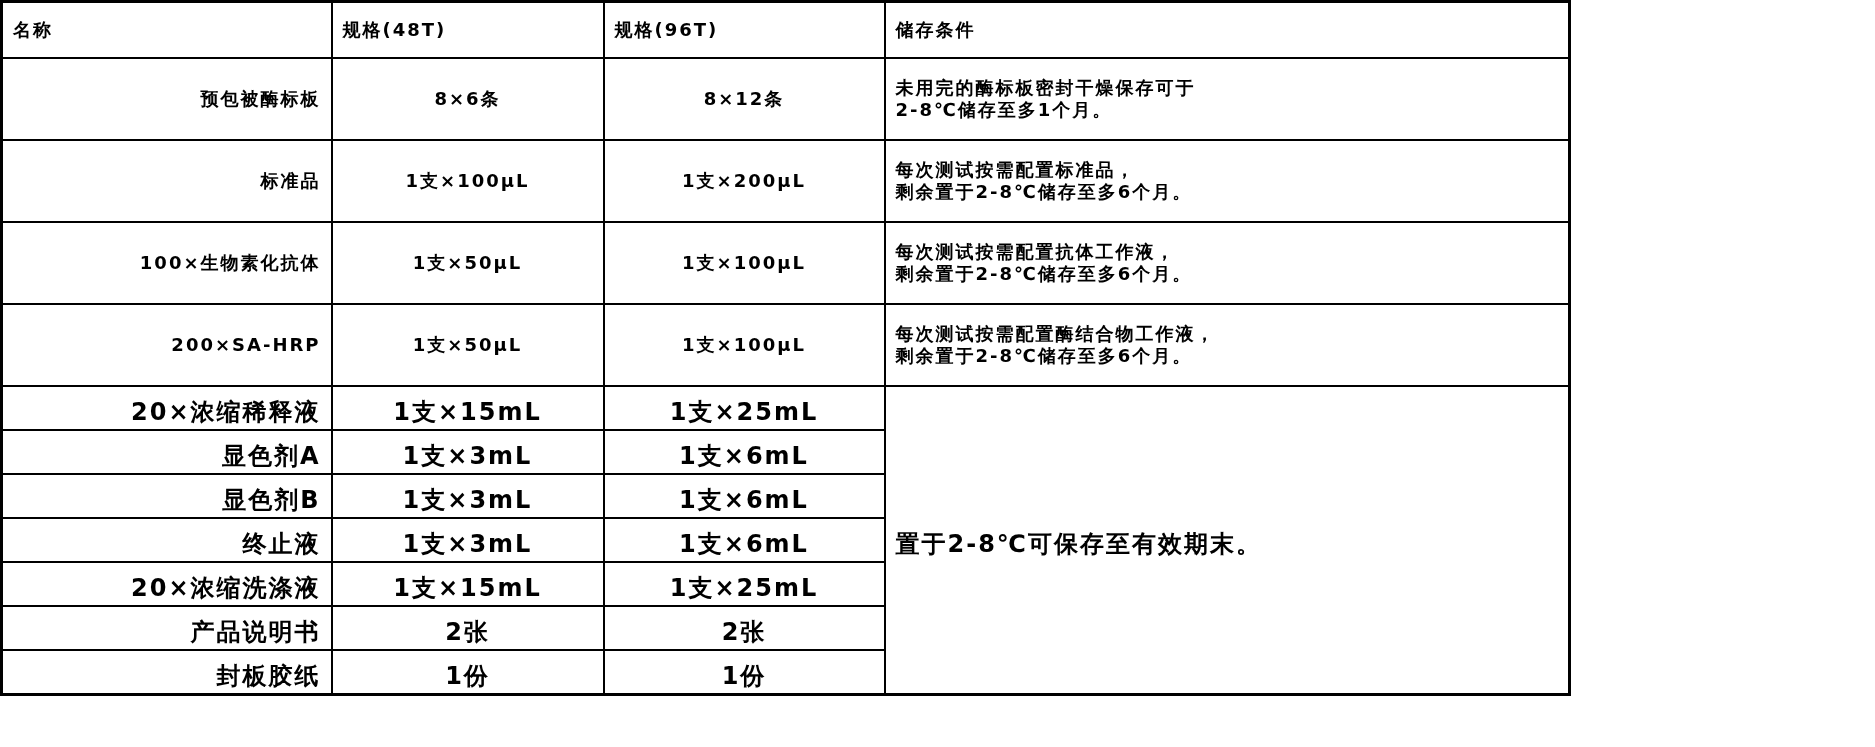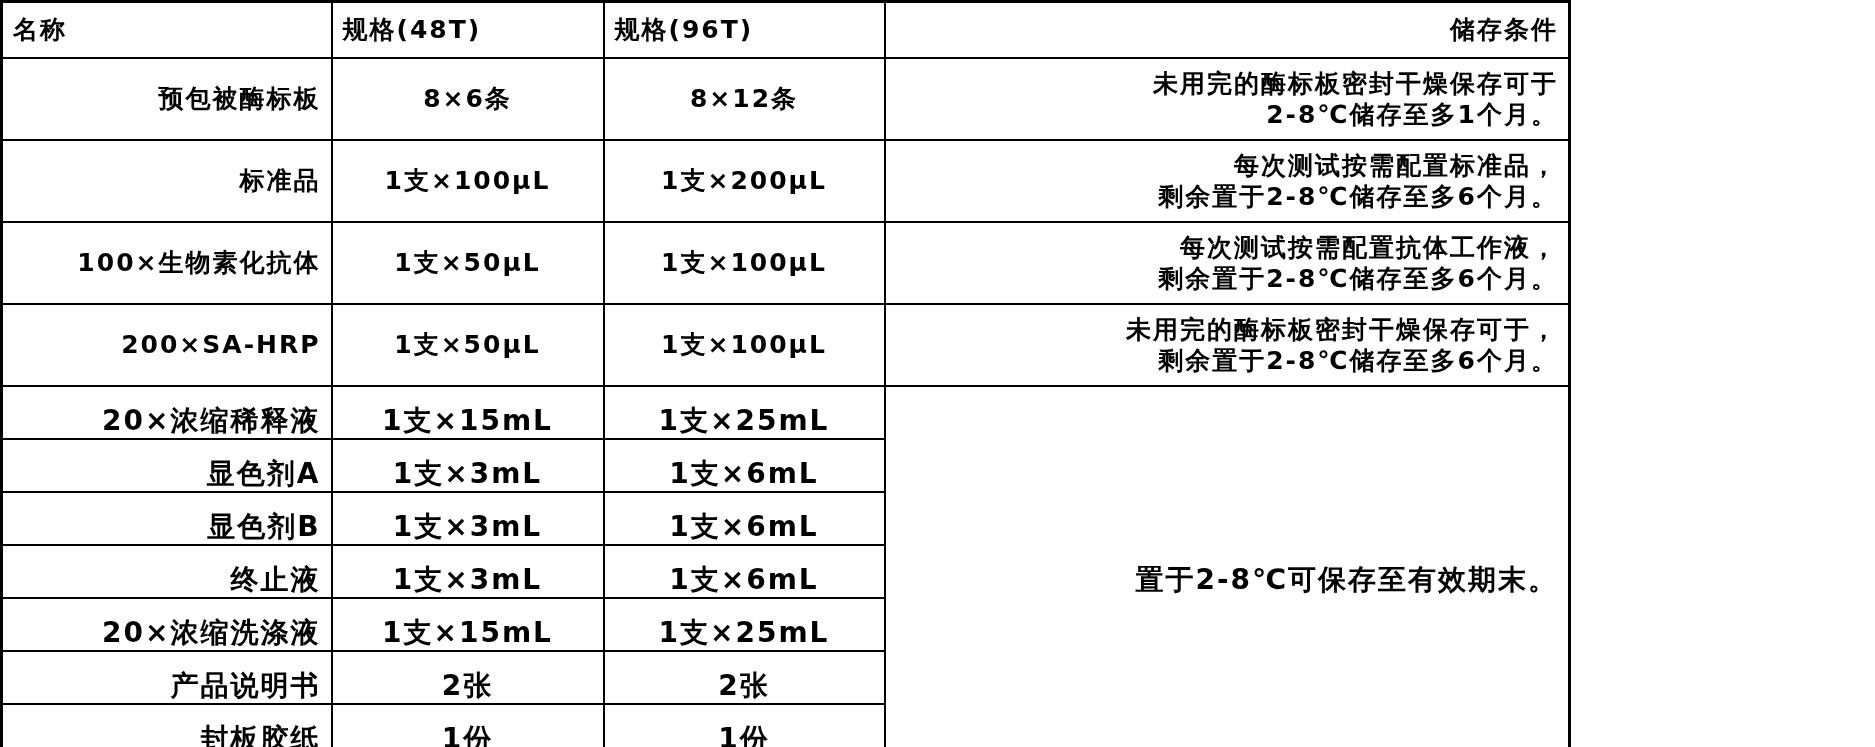--- a/index.html
+++ b/index.html
@@ -25,60 +25,60 @@
     table-layout: fixed;
     width: 1570px;
     margin: 0;
     border: 3px solid #000;
   }
   table.kit-table td, table.kit-table th {
     border: 2px solid #000;
     padding: 0 10px;
     vertical-align: middle;
     font-weight: bold;
-    font-size: 25px;
+    font-size: 18px;
     letter-spacing: 2px;
     line-height: 1.25;
   }
   col.c1 { width: 330px; }
   col.c2 { width: 272px; }
   col.c3 { width: 281px; }
   col.c4 { width: 685px; }
 
   thead th {
     height: 54px;
     font-size: 27px;
     text-align: left;
     letter-spacing: 1px;
   }
   thead th.center {
-    text-align: right;
+    text-align: left;
   }
 
   td.name-cell {
     text-align: right;
     letter-spacing: 2px;
   }
   td.spec-cell {
     text-align: center;
     letter-spacing: 3px;
   }
   td.store-cell {
-    text-align: right;
+    text-align: left;
     letter-spacing: 3px;
     line-height: 1.45;
   }
   tr.tall td {
     height: 80px;
   }
   tr.short td {
     height: 34px;
-    font-size: 28px;
+    font-size: 24px;
     letter-spacing: 2px;
-    padding-top: 16px;
+    padding-top: 8px;
     padding-bottom: 0;
   }
   .nowrap { white-space: nowrap; }
 </style>
 </head>
 <body>
 
 <div class="sheet">
   <table class="kit-table">
     <colgroup>
@@ -125,21 +125,21 @@
           <div class="nowrap">每次测试按需配置抗体工作液，</div>
           <div class="nowrap">剩余置于2-8℃储存至多6个月。</div>
         </td>
       </tr>
 
       <tr class="tall">
         <td class="name-cell">200×SA-HRP</td>
         <td class="spec-cell">1支×50μL</td>
         <td class="spec-cell">1支×100μL</td>
         <td class="store-cell">
-          <div class="nowrap">未用完的酶标板密封干燥保存可于，</div>
+          <div class="nowrap">每次测试按需配置酶结合物工作液，</div>
           <div class="nowrap">剩余置于2-8℃储存至多6个月。</div>
         </td>
       </tr>
 
       <tr class="short">
         <td class="name-cell">20×浓缩稀释液</td>
         <td class="spec-cell">1支×15mL</td>
         <td class="spec-cell">1支×25mL</td>
         <td class="store-cell" rowspan="7">置于2-8℃可保存至有效期末。</td>
       </tr>

